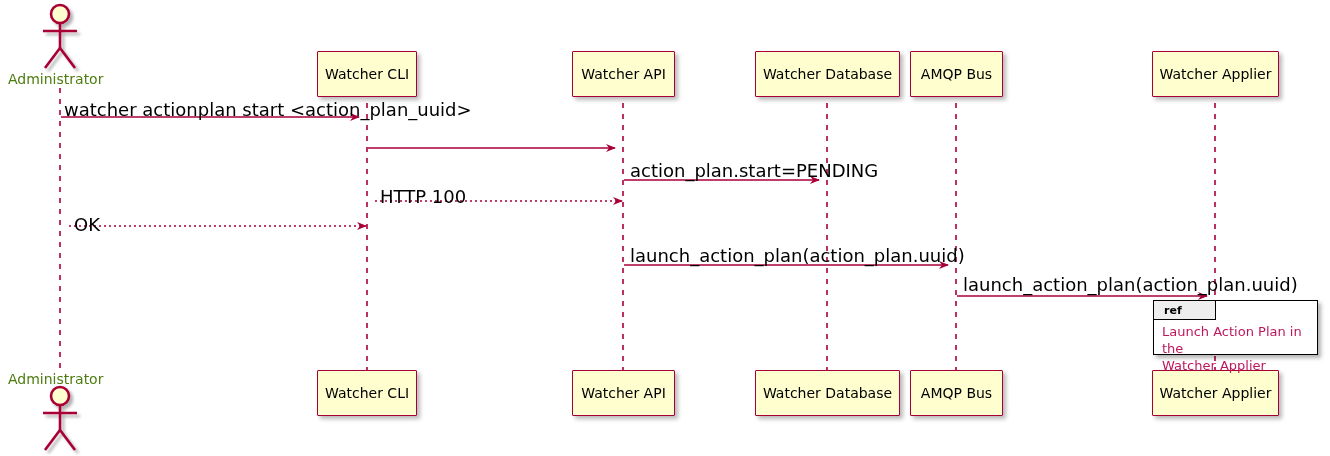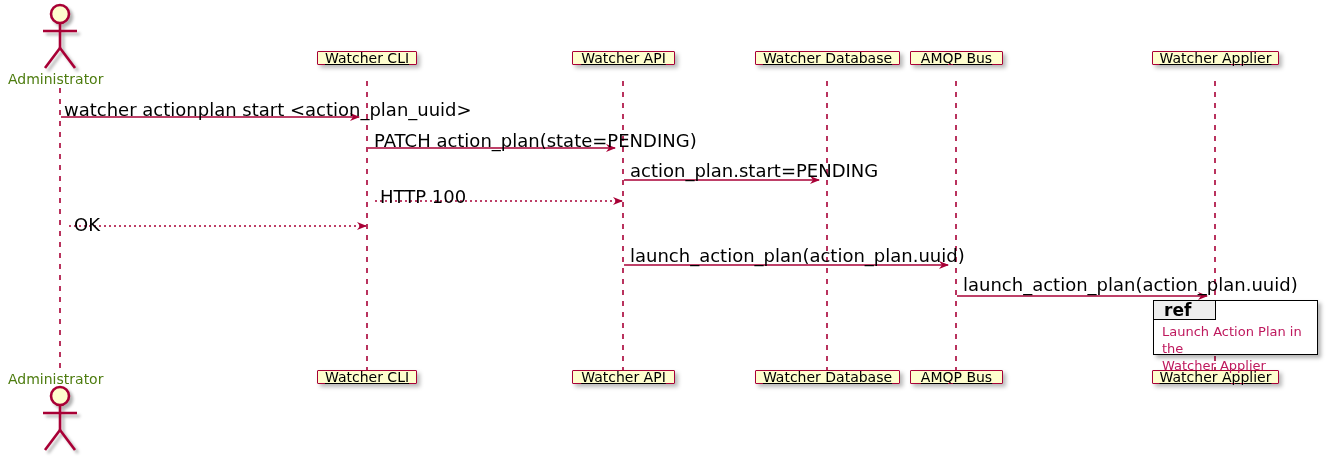--- a/index.html
+++ b/index.html
@@ -33,22 +33,21 @@
     color: #000000;
     font-size: 14px;
     line-height: 1;
     display: flex;
     align-items: center;
     justify-content: center;
     white-space: nowrap;
     box-shadow: 3px 3px 4px rgba(0,0,0,0.28);
     border-radius: 1px;
     padding: 0 10px;
-    height: 14px;
-    text-decoration: underline;
+    height: 46px;
   }
   
   .actor-label {
     position: absolute;
     font-size: 14px;
     color: #4d7c0f;
     white-space: nowrap;
     line-height: 1;
   }
   
@@ -69,21 +68,21 @@
   }
   .ref-tab {
     position: absolute;
     left: 0;
     top: 0;
     height: 19px;
     background: #EEEEEE;
     border-right: 1.5px solid #000000;
     border-bottom: 1.5px solid #000000;
     font-weight: bold;
-    font-size: 17px;
+    font-size: 11px;
     display: flex;
     align-items: center;
     padding-left: 10px;
     padding-right: 16px;
     box-sizing: border-box;
     color: #000000;
     line-height: 1;
   }
   .ref-body {
     position: absolute;
@@ -183,21 +182,20 @@
 
   <div class="actor-label" style="left:8px; top:72px;">
     <span>Administrator</span>
   </div>
   <div class="actor-label" style="left:8px; top:372px;">
     <span>Administrator</span>
   </div>
 
   <div class="msg-label" style="left:64px; top:101px;">watcher actionplan start &lt;action_plan_uuid&gt;</div>
 
-  <div class="msg-label" style="left:374px; top:132px;">PATCH action_plan(state=PENDING)</div>
 
   <div class="msg-label" style="left:630px; top:162px;">action_plan.start=PENDING</div>
 
   <div class="msg-label" style="left:380px; top:188px;">HTTP 100</div>
 
   <div class="msg-label" style="left:74px; top:216px;">OK</div>
 
   <div class="msg-label" style="left:630px; top:247px;">launch_action_plan(action_plan.uuid)</div>
 
   <div class="msg-label" style="left:963px; top:276px;">launch_action_plan(action_plan.uuid)</div>

